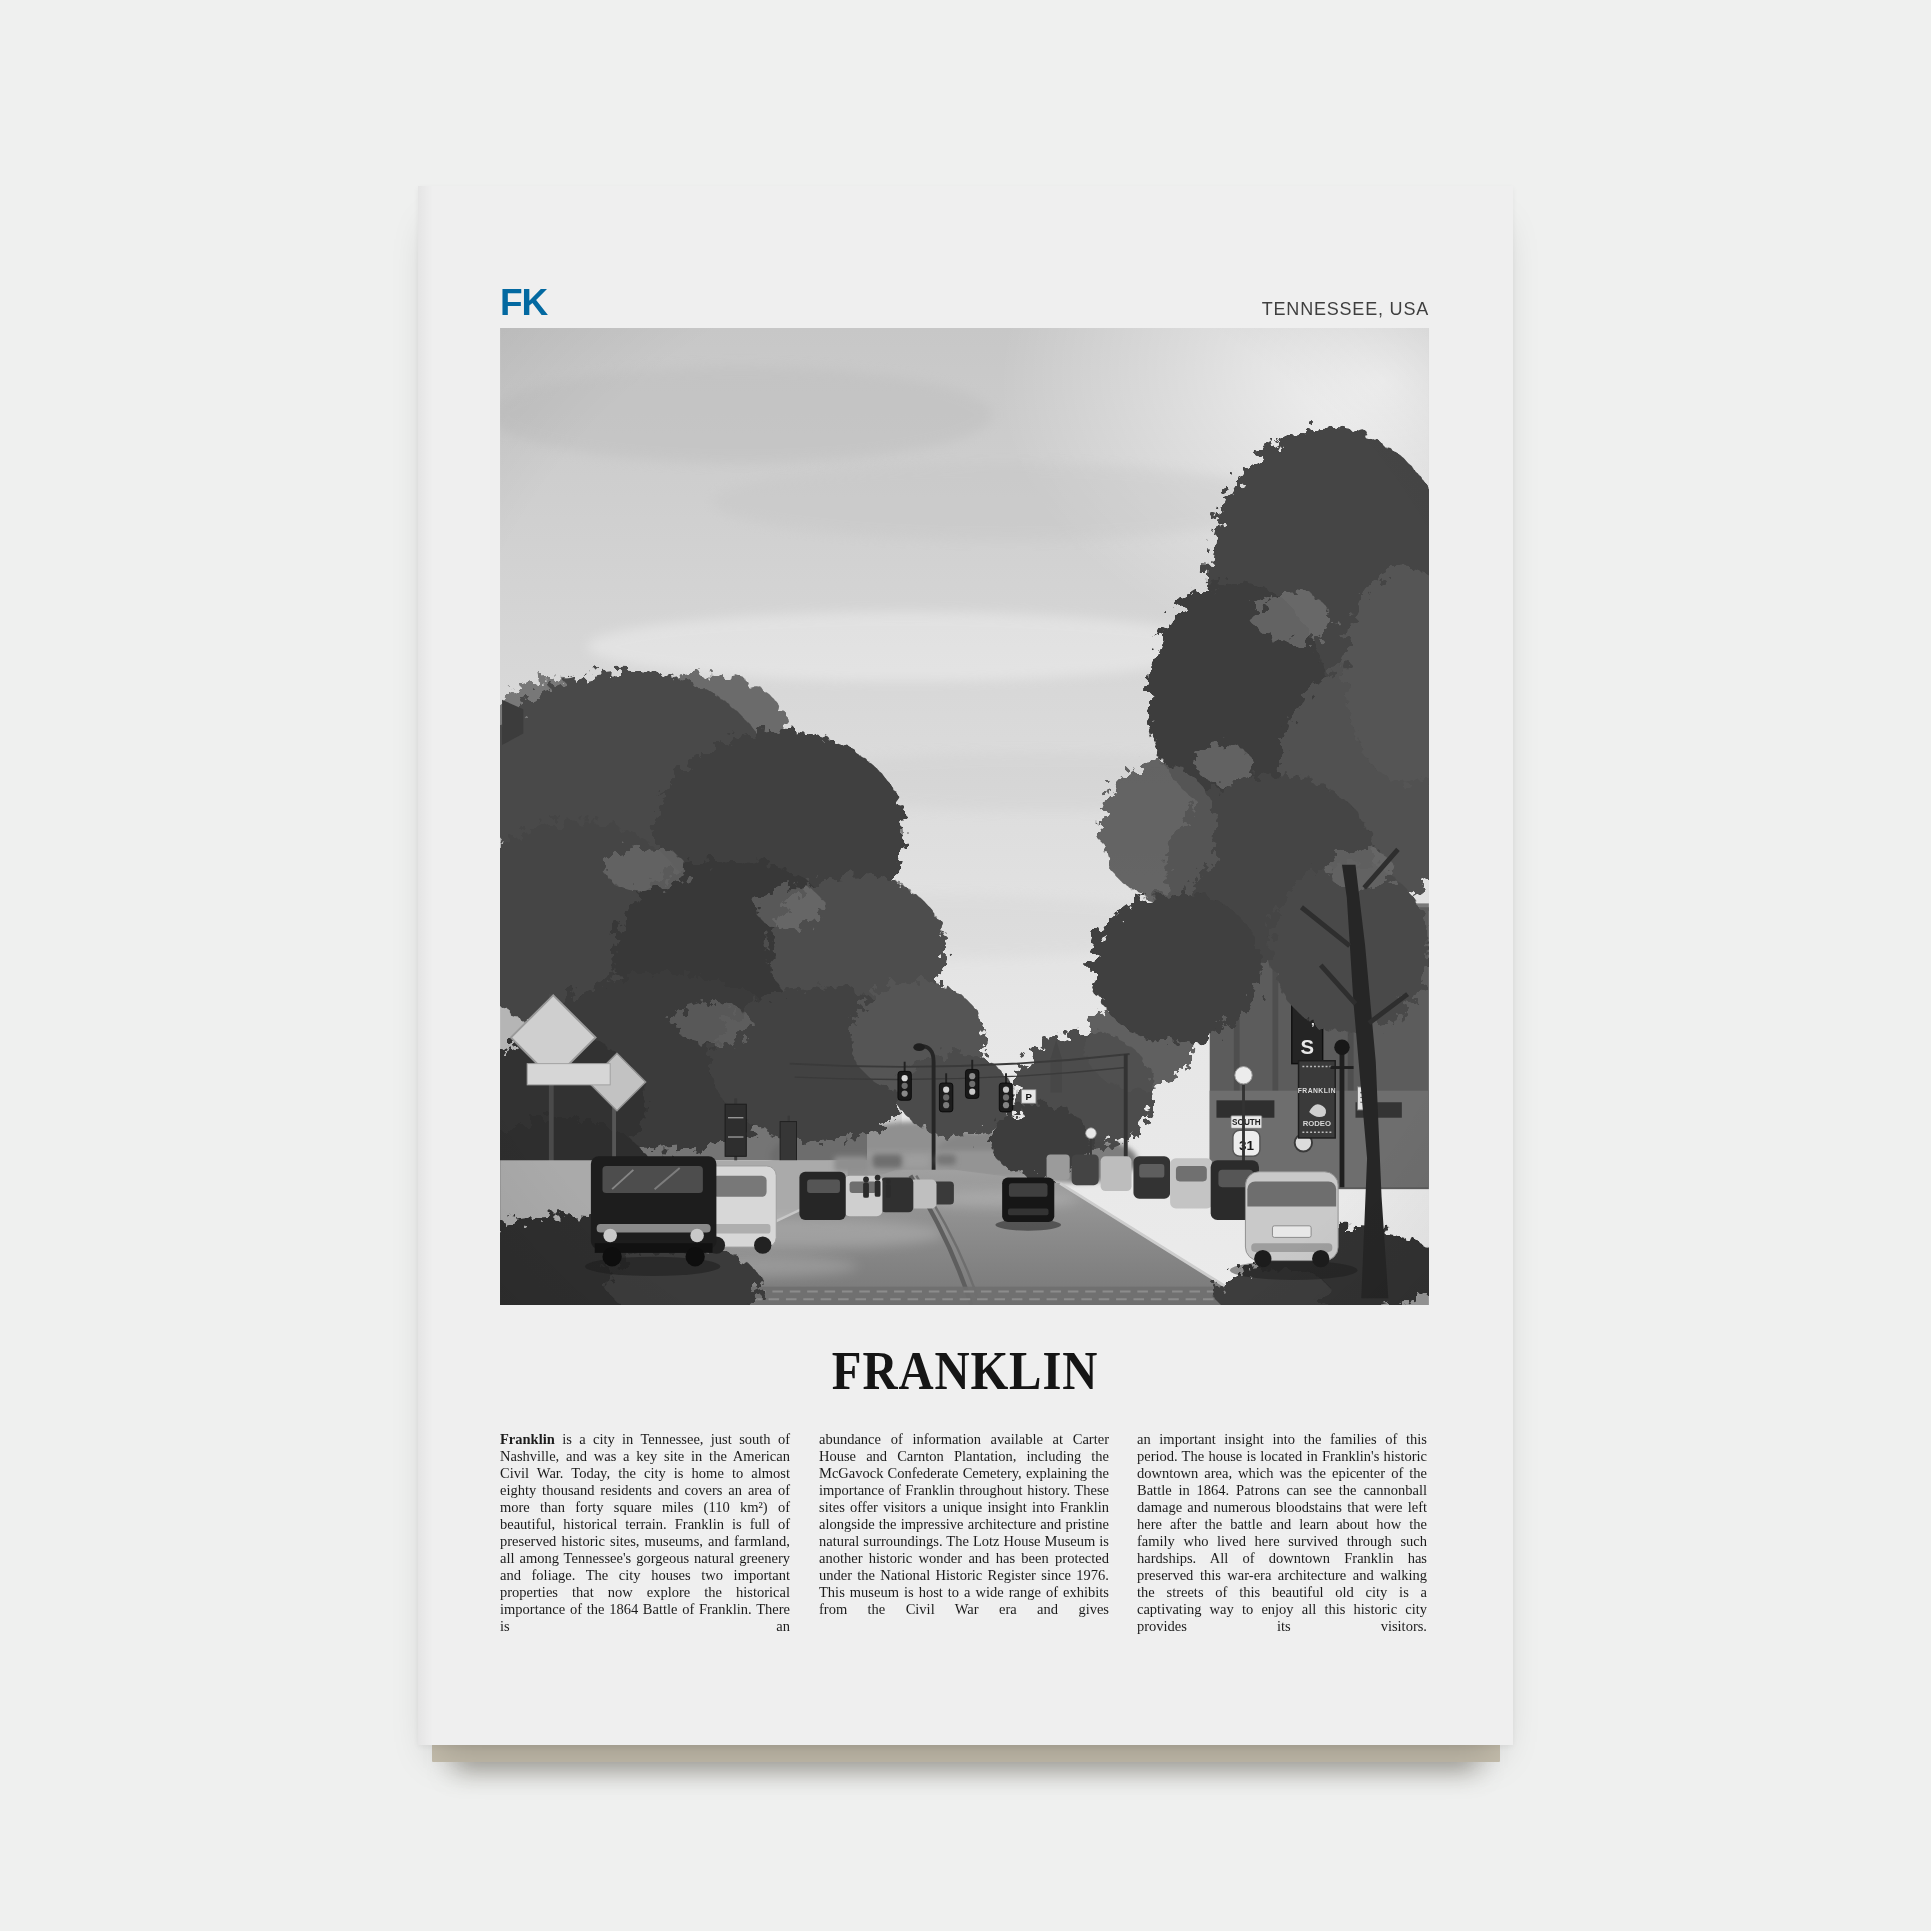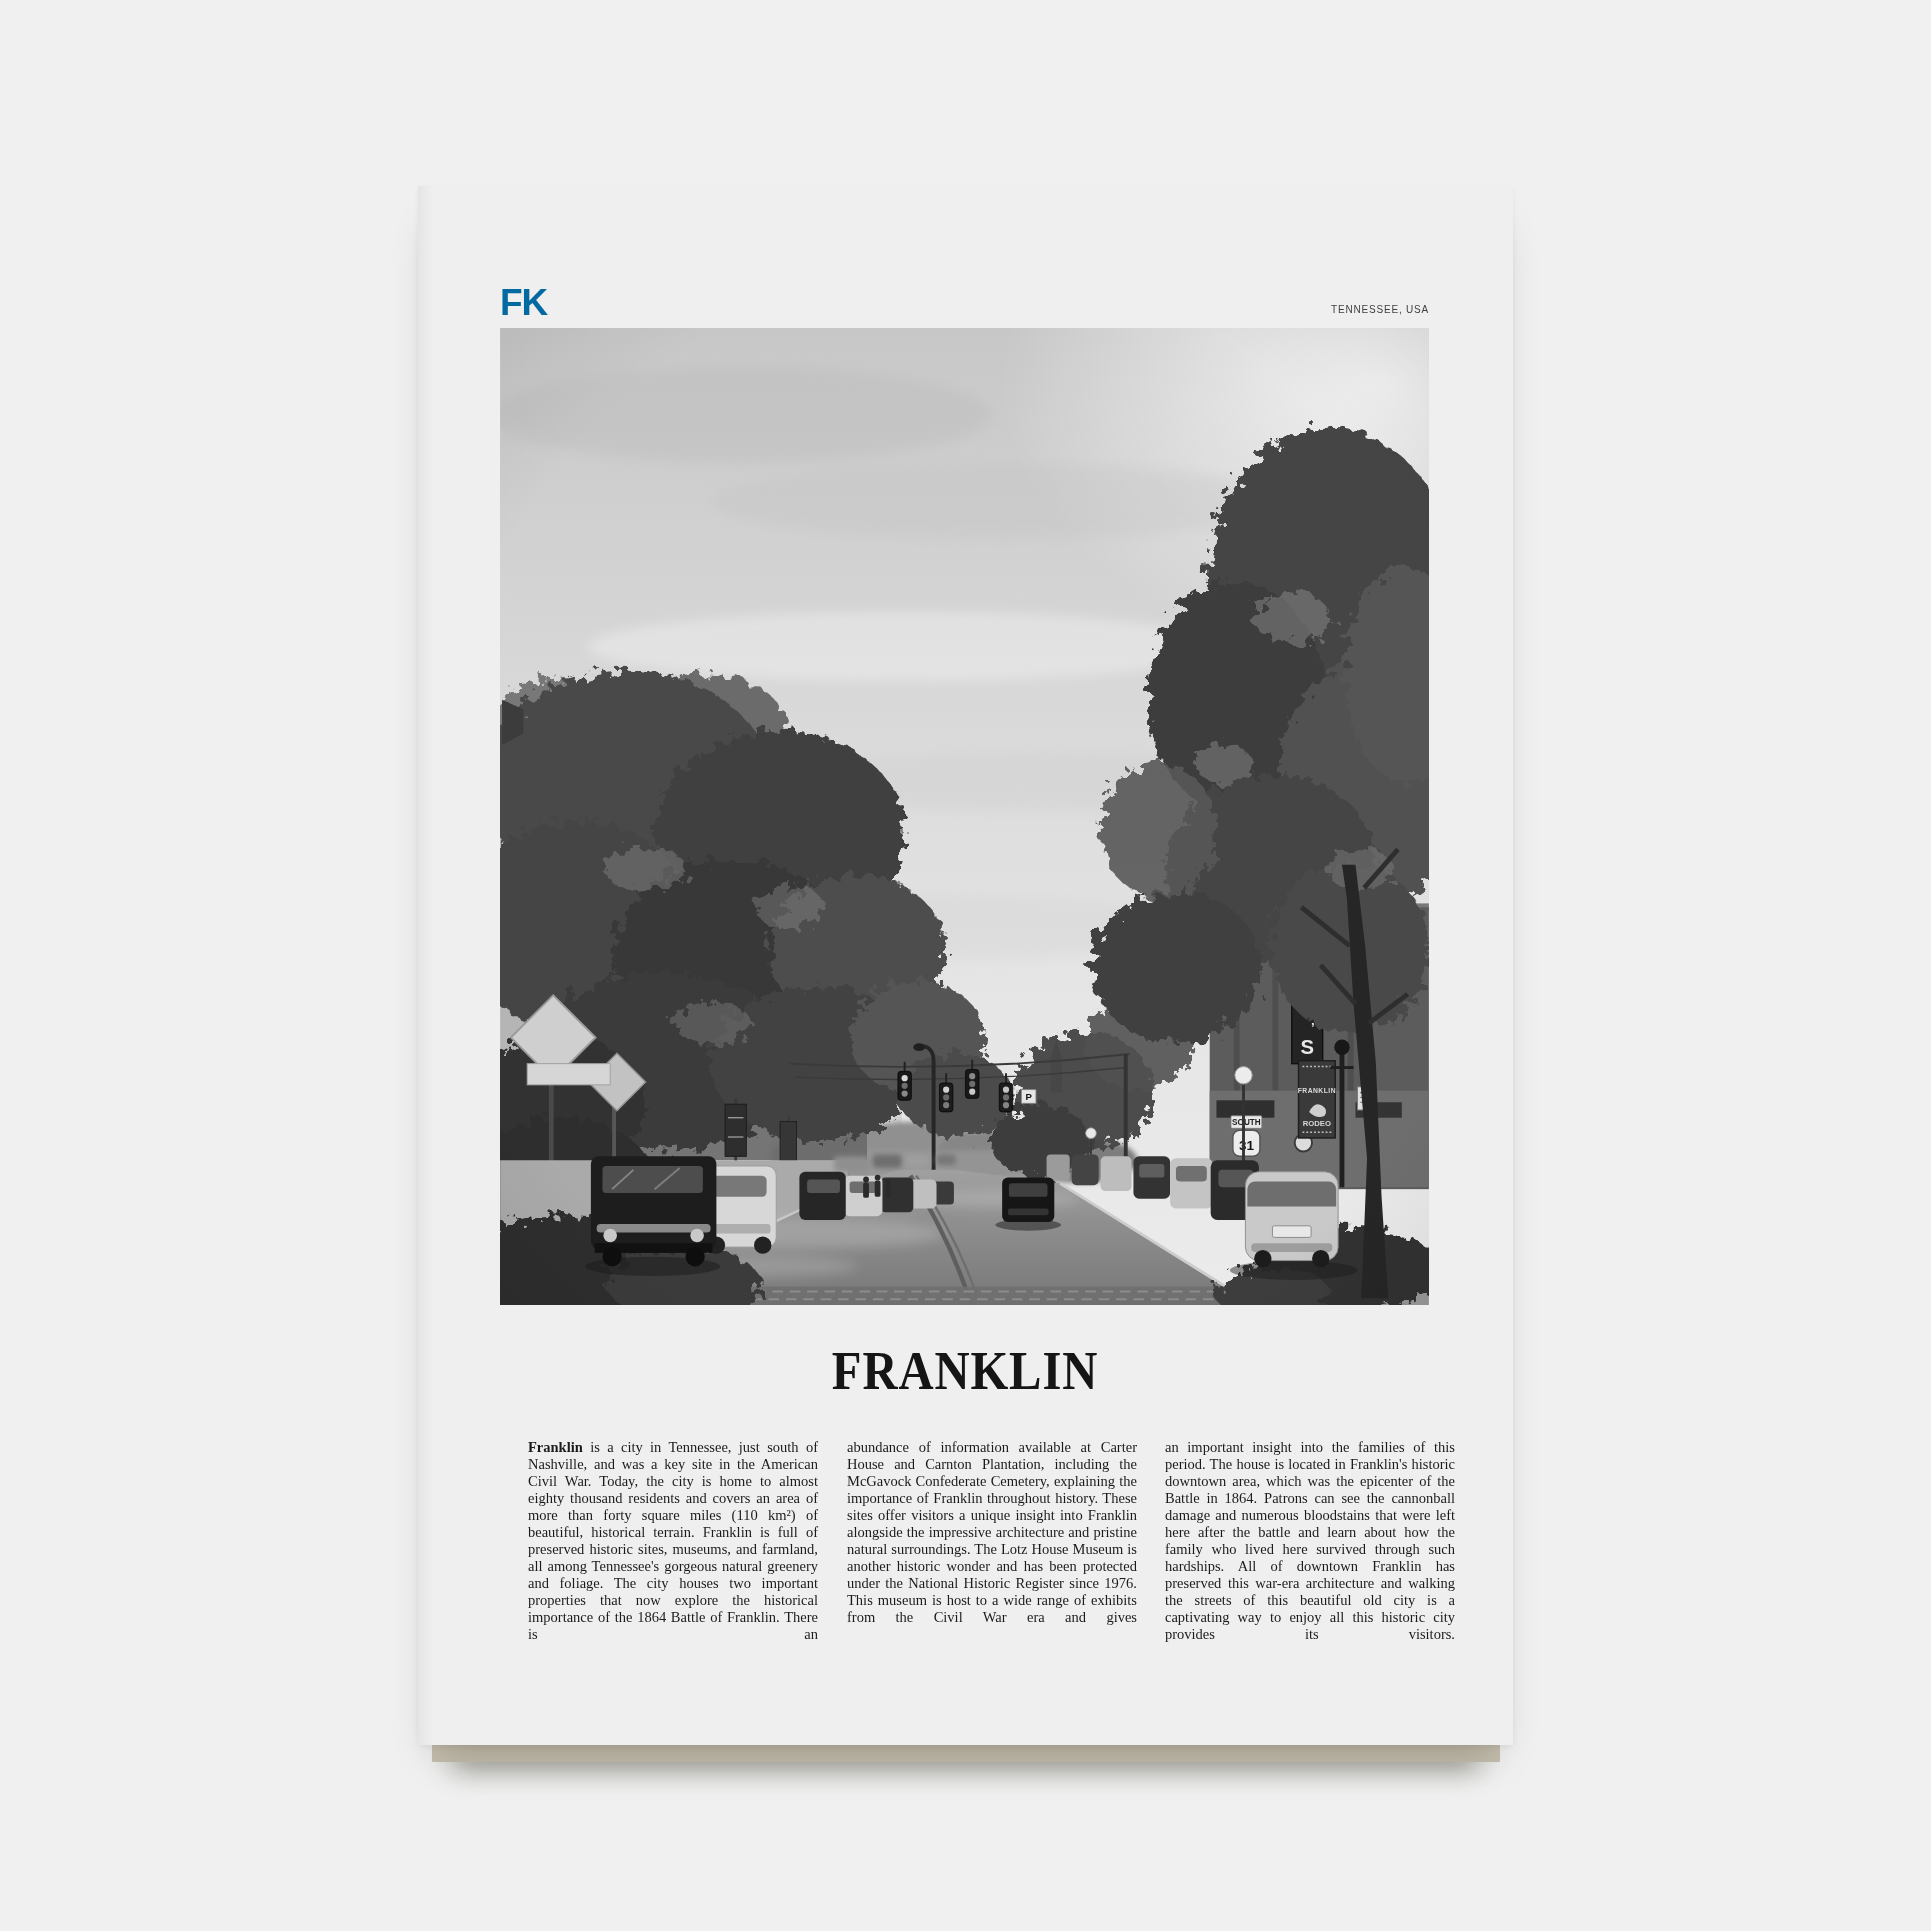--- a/index.html
+++ b/index.html
@@ -27,43 +27,43 @@
     background:linear-gradient(90deg, rgba(0,0,0,.045), rgba(0,0,0,0));
     pointer-events:none;
   }
   .logo{
     position:absolute;left:82px;top:98px;
     font-size:37px;line-height:37px;font-weight:bold;letter-spacing:-1px;
     color:#0369a1;
   }
   .location{
     position:absolute;right:84px;top:115px;
-    font-size:10px;line-height:17.4px;font-weight:normal;letter-spacing:0.8px;
+    font-size:18px;line-height:17.4px;font-weight:normal;letter-spacing:0.8px;
     color:#3f3f3f;
   }
   .photo{
     position:absolute;left:82px;top:142px;width:929px;height:977px;
     background:#d8d8d8;overflow:hidden;
   }
   .photo svg{display:block;width:929px;height:977px;}
   .title{
     position:absolute;left:0;top:1157px;width:100%;
     text-align:center;color:#151515;
     font-family:"Liberation Serif", serif;font-weight:bold;
     font-size:54px;line-height:56px;letter-spacing:1px;
   }
   .title .squeeze{display:inline-block;transform:scaleX(.9);transform-origin:center;}
   .columns{
     position:absolute;left:82px;top:1237px;width:929px;height:232px;
     font-family:"Liberation Serif", serif;
   }
   .col{
-    position:absolute;top:16px;width:290px;
+    position:absolute;top:8px;width:290px;
     font-size:14.5px;line-height:17px;color:#1b1b1b;
-    text-align:justify;text-align-last:justify;margin-left:28px;
+    text-align:justify;text-align-last:justify;
   }
   .col b{font-weight:bold;}
   .c1{left:0;} .c2{left:319px;} .c3{left:637px;}
   svg text{font-family:"Liberation Sans", sans-serif;}
 </style>
 </head>
 <body>
 
 <div class="under-shadow"></div>
 <div class="paper-edge"></div>

